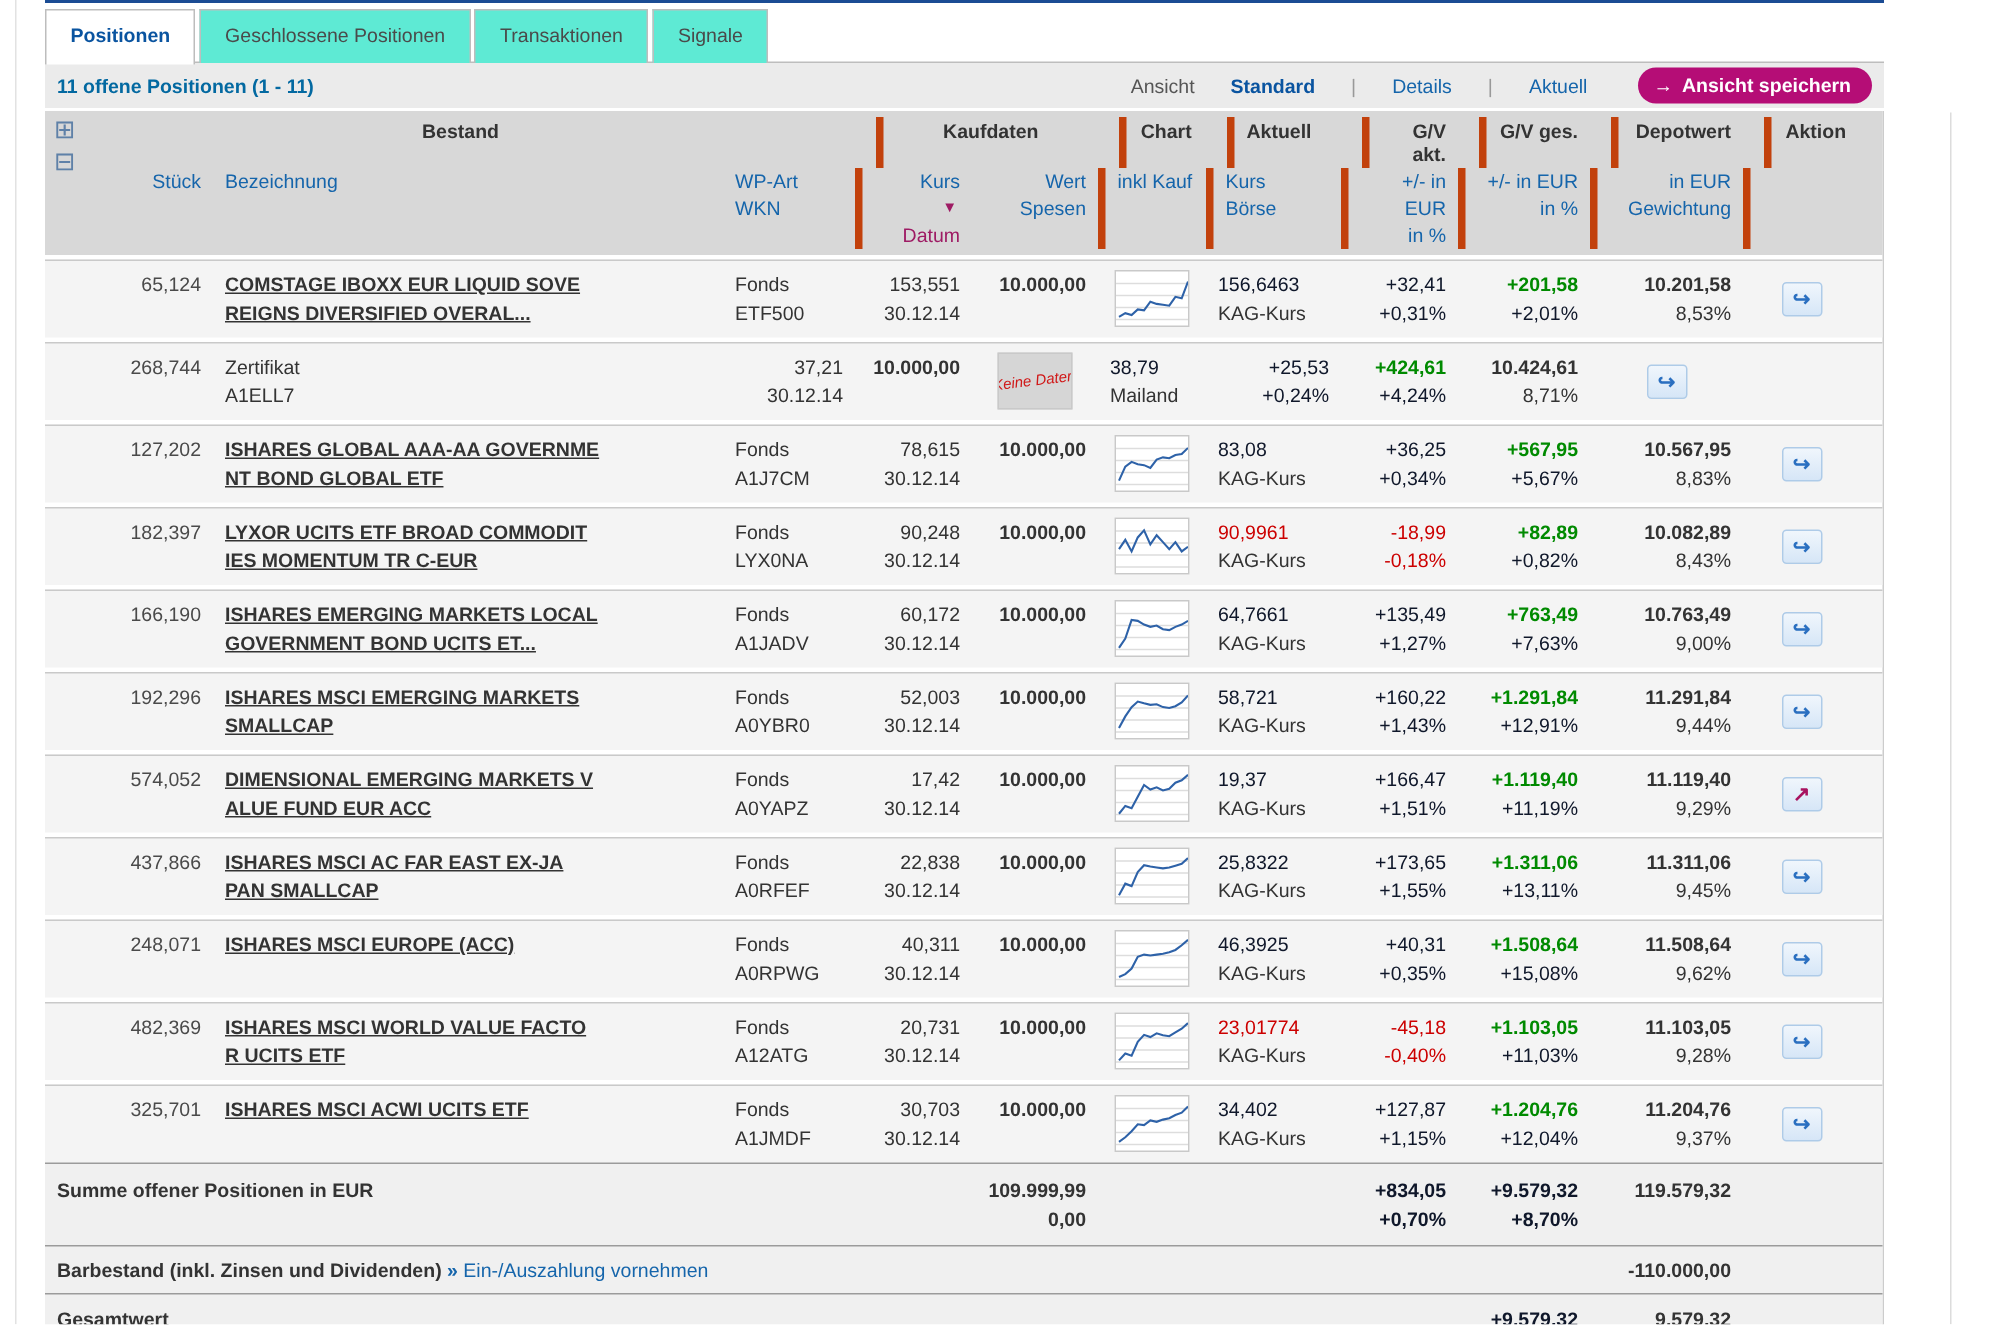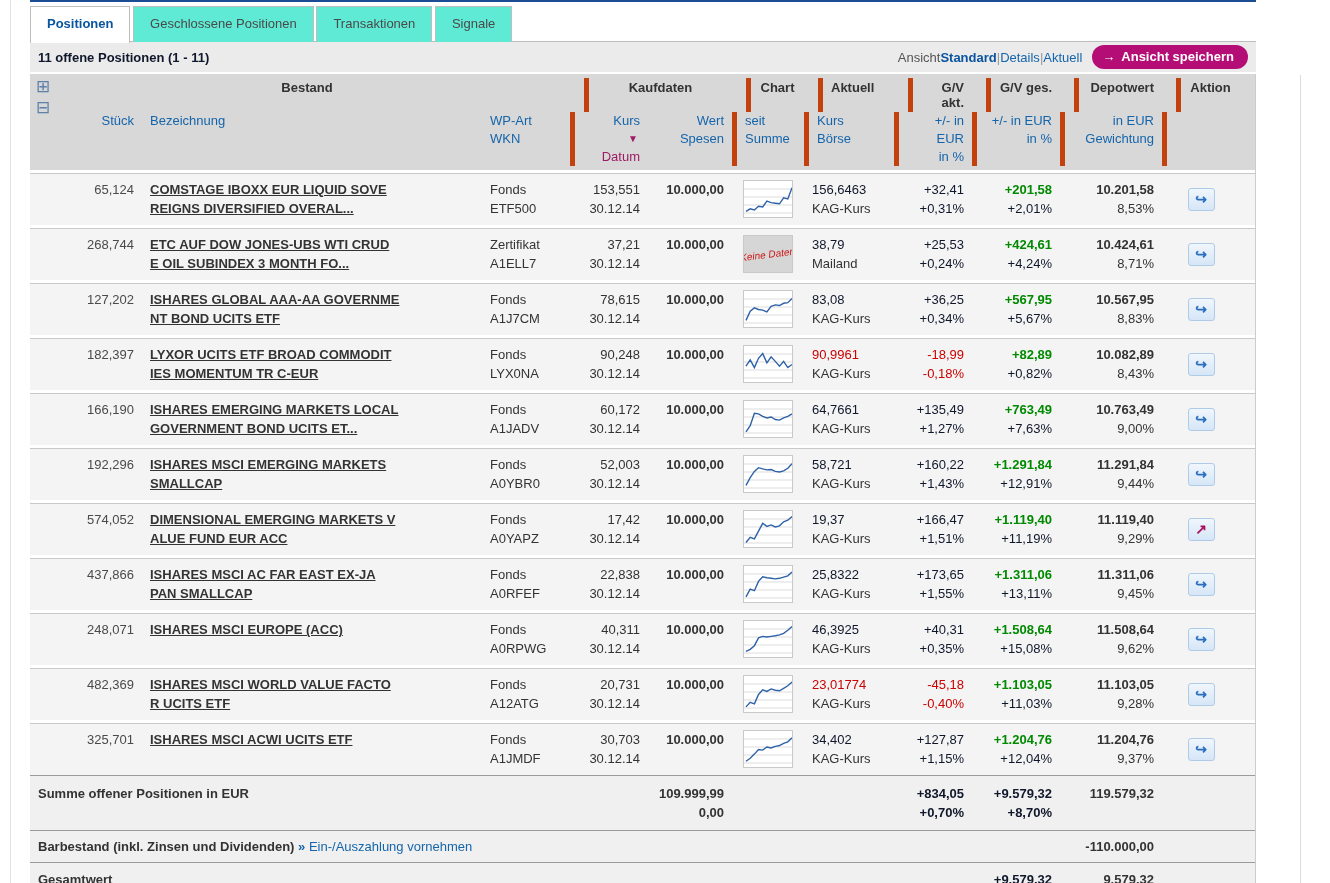--- a/index.html
+++ b/index.html
@@ -11,22 +11,22 @@
   .top-blue-line { height:2px; background:#1b4c94; width:100%; }
 
   
   .tabs { position:relative; margin-top:4px; border-bottom:1px solid #bdbdbd; padding-left:0; height:36px; }
   .tab { display:inline-block; vertical-align:bottom; background:#5eead4; border:1px solid #bdbdbd; border-bottom:none;
          padding:9px 16px 8px 16px; margin-right:-1px; color:#4a4a4a; cursor:pointer; height:36px; }
   .tab.active { background:#fff; color:#0a54a0; font-weight:bold; height:37px; margin-bottom:-1px; }
 
   
   .toolbar { display:flex; align-items:center; justify-content:space-between; background:#ebebeb; height:32px; padding:0 8px 0 8px; border-bottom:2px solid #fff; }
-  .count { font-weight:bold; color:#0f172a; }
-  .view-controls { display:flex; align-items:center; gap:0; }
+  .count { font-weight:bold; color:#0369a1; }
+  .view-controls { display:flex; align-items:center; gap:24px; }
   .view-label { color:#555; }
   .view-link { color:#1565ab; cursor:pointer; text-decoration:none; }
   .view-link.active { color:#0a54a0; font-weight:bold; }
   .view-sep { color:#999; }
   .save-btn { background:#b50d76; color:#fff; font-weight:bold; font-size:13px; border:none; border-radius:12px;
               padding:4px 14px 5px 10px; margin-left:10px; cursor:pointer; display:flex; align-items:center; gap:6px; }
   .save-btn .arr { font-weight:bold; }
 
   
   .grid { display:grid; grid-template-columns:112px 340px 88px 78px 84px 72px 90px 78px 88px 102px 78px; }
@@ -129,21 +129,21 @@
             <span>WKN</span>
         </div>
         <div class="hs c-right sub-stack bl" style="grid-column:4">
           <span>Kurs</span>
           <span class="sort-col"><span class="sort-arrow">▼</span><span style="display:inline">Datum</span></span>
         </div>
         <div class="hs c-right sub-stack" style="grid-column:5">
           <span>Wert</span>
             <span>Spesen</span>
         </div>
-        <div class="hs c-left bl" style="grid-column:6">seit Summe</div>
+        <div class="hs c-left bl" style="grid-column:6">inkl Kauf</div>
         <div class="hs c-left sub-stack bl" style="grid-column:7">
           <span>Kurs</span>
             <span>Börse</span>
         </div>
         <div class="hs c-right sub-stack bl" style="grid-column:8">
           <span>+/- in EUR</span>
             <span>in %</span>
         </div>
         <div class="hs c-right sub-stack bl" style="grid-column:9">
           <span>+/- in EUR</span>
@@ -201,23 +201,20 @@
             </div>
     <div class="c action">
       <button class="abtn">
                 <span>↪</span>
               </button>
     </div>
   </div>
 
   <div class="row grid">
     <div class="c num stueck">268,744</div>
-    <div class="c bez">
-      <a><span>ETC AUF DOW JONES-UBS WTI CRUD</span><span>E OIL SUBINDEX 3 MONTH FO...</span></a>
-    </div>
     <div class="c">
               <span>Zertifikat</span>
               <span>A1ELL7</span>
             </div>
     <div class="c num">
               <span>37,21</span>
               <span>30.12.14</span>
             </div>
     <div class="c num">
               <span class="b">10.000,00</span>
@@ -247,21 +244,21 @@
     <div class="c action">
       <button class="abtn">
                 <span>↪</span>
               </button>
     </div>
   </div>
 
   <div class="row grid">
     <div class="c num stueck">127,202</div>
     <div class="c bez">
-      <a><span>ISHARES GLOBAL AAA-AA GOVERNME</span><span>NT BOND UCITS ETF</span></a>
+      <a><span>ISHARES GLOBAL AAA-AA GOVERNME</span><span>NT BOND GLOBAL ETF</span></a>
     </div>
     <div class="c">
               <span>Fonds</span>
               <span>A1J7CM</span>
             </div>
     <div class="c num">
               <span>78,615</span>
               <span>30.12.14</span>
             </div>
     <div class="c num">

